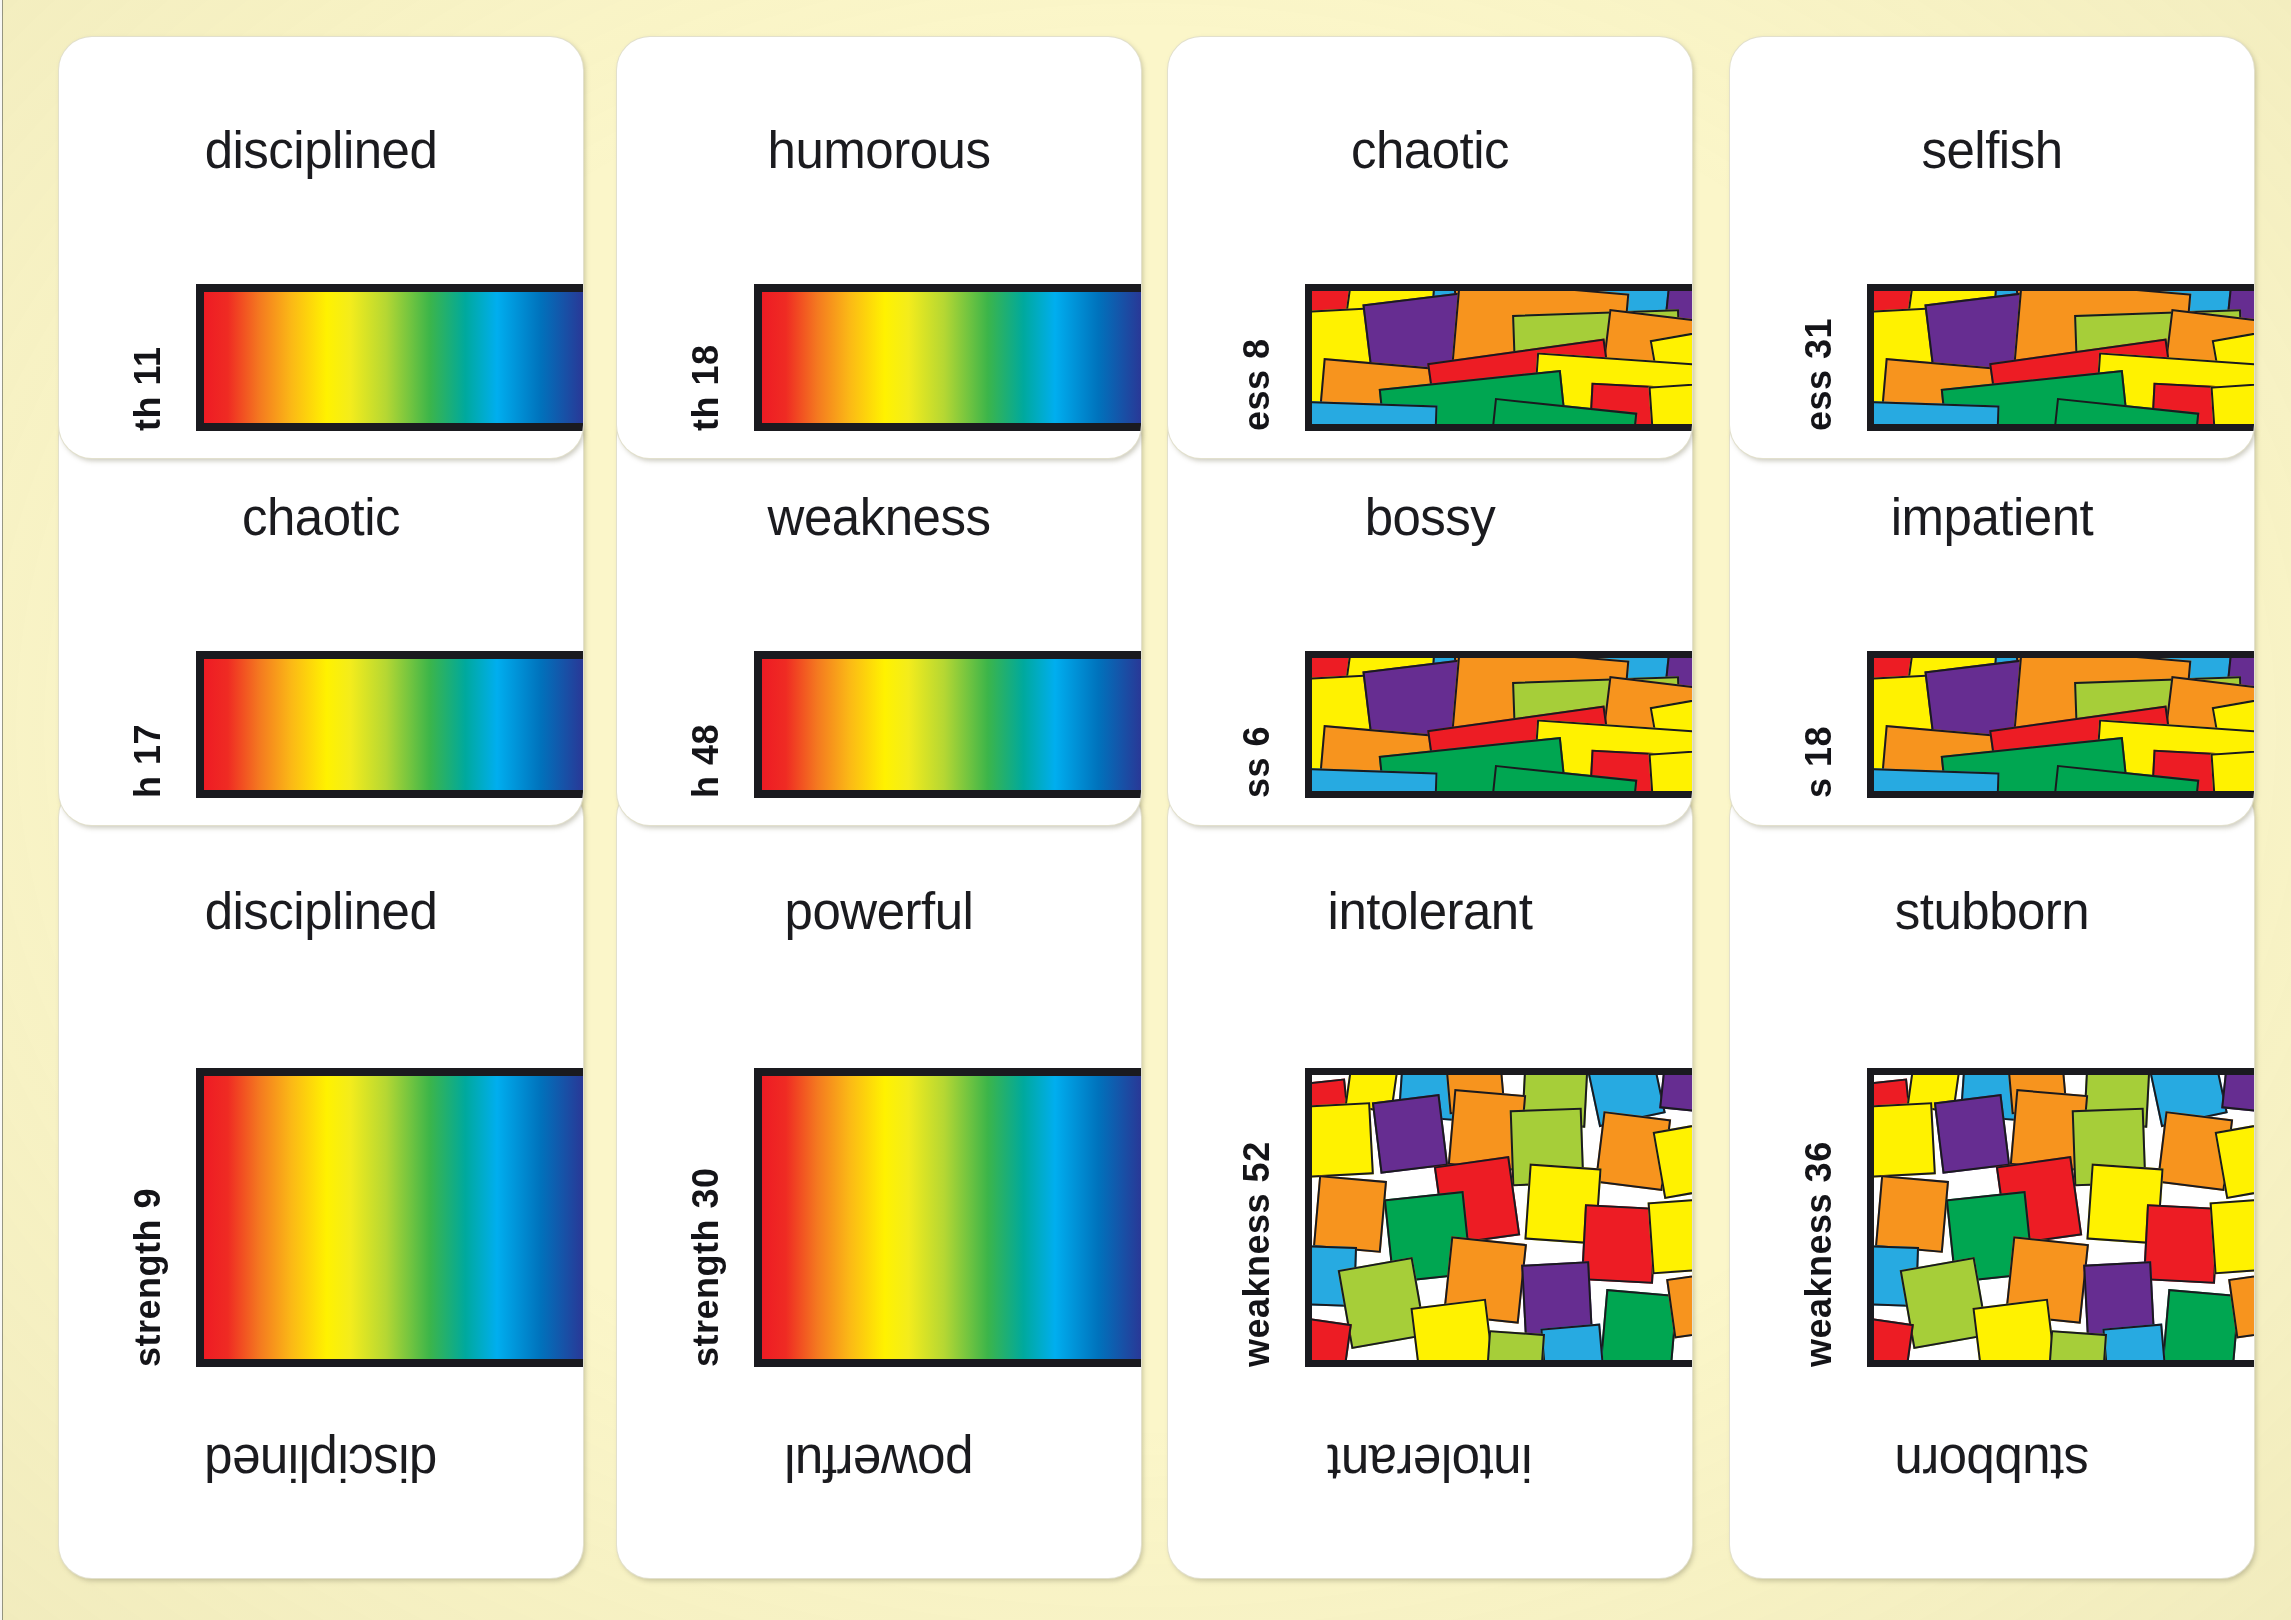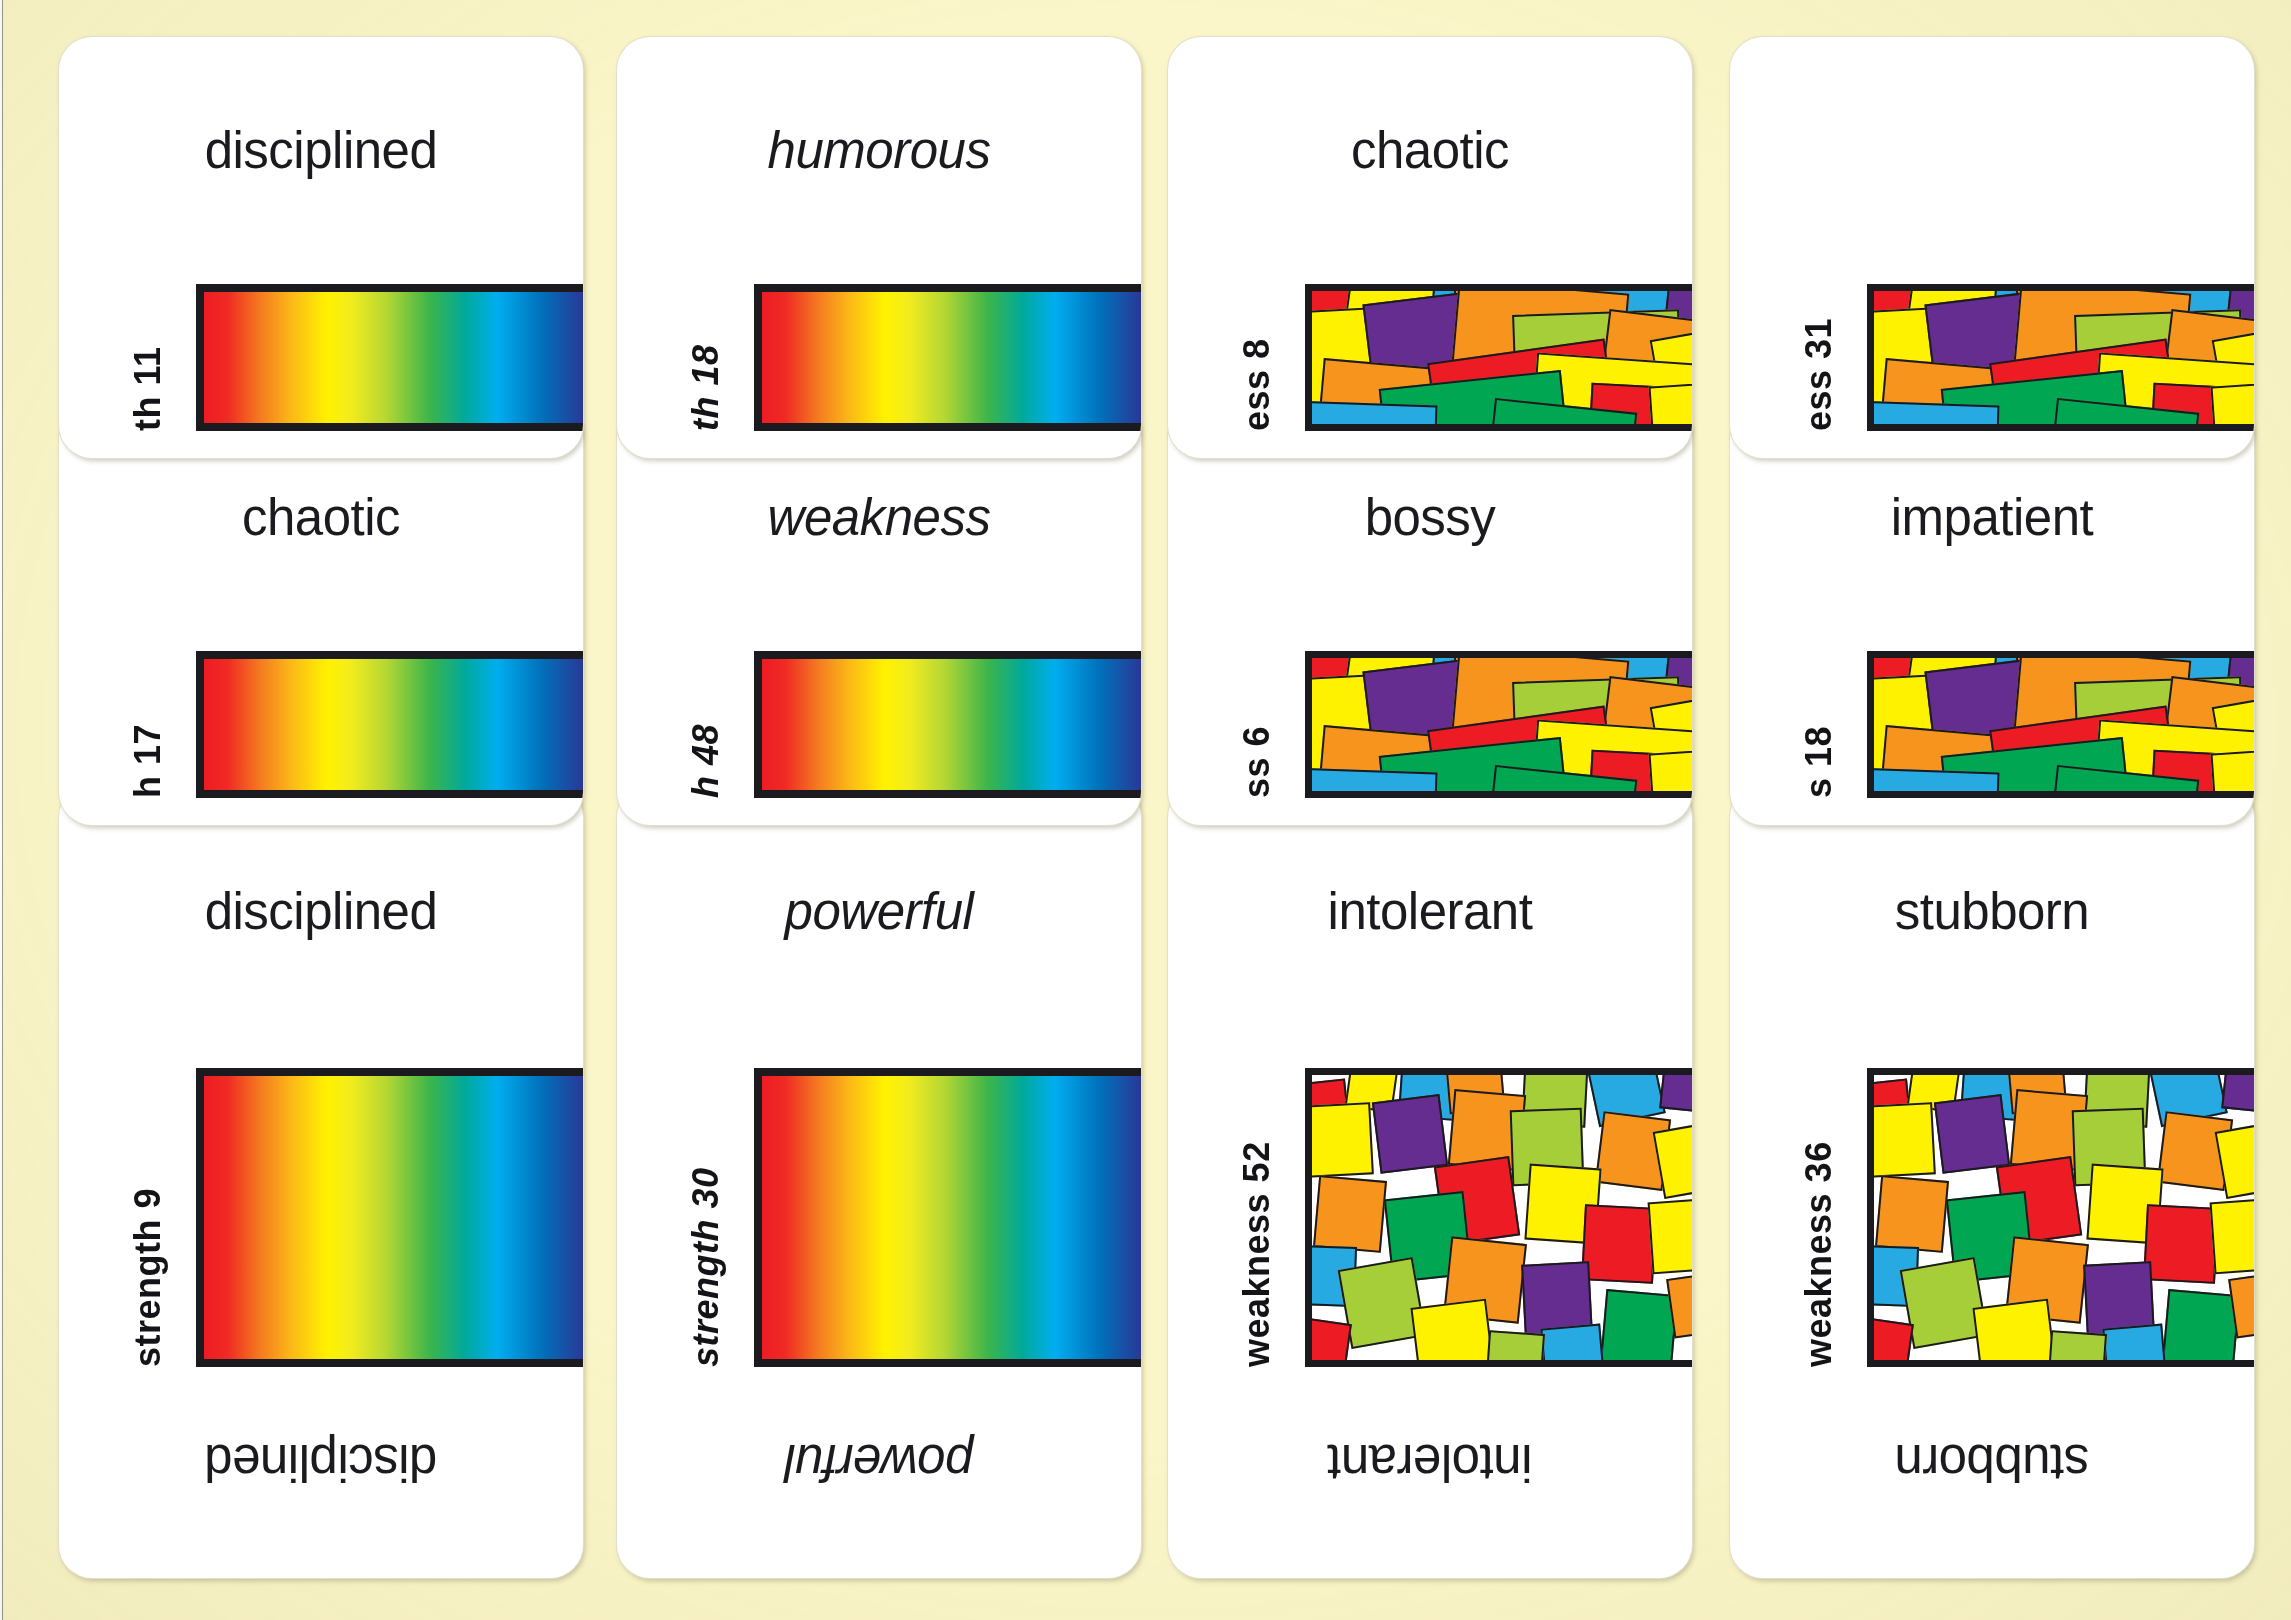--- a/index.html
+++ b/index.html
@@ -29,21 +29,21 @@
   }
 
   
   .column {
     position: absolute;
     top: 0;
     width: 549px;
     height: 1620px;
   }
   .col-1 { left: 59px;   }
-  .col-2 { left: 617px; font-style: italic;  }
+  .col-2 { left: 617px;  }
   .col-3 { left: 1168px; }
   .col-4 { left: 1730px; }
 
   
   .card {
     position: absolute;
     left: 0;
     width: 524px;
     background: #ffffff;
     border-radius: 33px;
@@ -362,20 +362,21 @@
         <div class="side-label">weakness 52</div>
       </div>
       <div class="card-footer-title">intolerant</div>
     </div>
 
   </div>
 
   <div class="column col-4">
 
     <div class="card card-top">
+      <div class="card-title">selfish</div>
       <div class="art-wrap">
         <div class="art-panel">
           <div class="squares">
               <div class="sq" style="left: -4%; top: -26%; width: 32%; padding-bottom: 32%; height: 0px; background: rgb(237, 28, 36); transform: rotate(-6deg);"></div>
               <div class="sq" style="left: 9%; top: -40%; width: 30%; padding-bottom: 30%; height: 0px; background: rgb(255, 242, 0); transform: rotate(8deg);"></div>
               <div class="sq" style="left: 30%; top: -34%; width: 36%; padding-bottom: 36%; height: 0px; background: rgb(39, 170, 225); transform: rotate(4deg);"></div>
               <div class="sq" style="left: 36%; top: -44%; width: 33%; padding-bottom: 33%; height: 0px; background: rgb(247, 148, 30); transform: rotate(-5deg);"></div>
               <div class="sq" style="left: 53%; top: -30%; width: 38%; padding-bottom: 38%; height: 0px; background: rgb(166, 206, 57); transform: rotate(3deg);"></div>
               <div class="sq" style="left: 70%; top: -46%; width: 40%; padding-bottom: 40%; height: 0px; background: rgb(39, 170, 225); transform: rotate(-12deg);"></div>
               <div class="sq" style="left: 89%; top: -36%; width: 32%; padding-bottom: 32%; height: 0px; background: rgb(102, 45, 145); transform: rotate(6deg);"></div>

